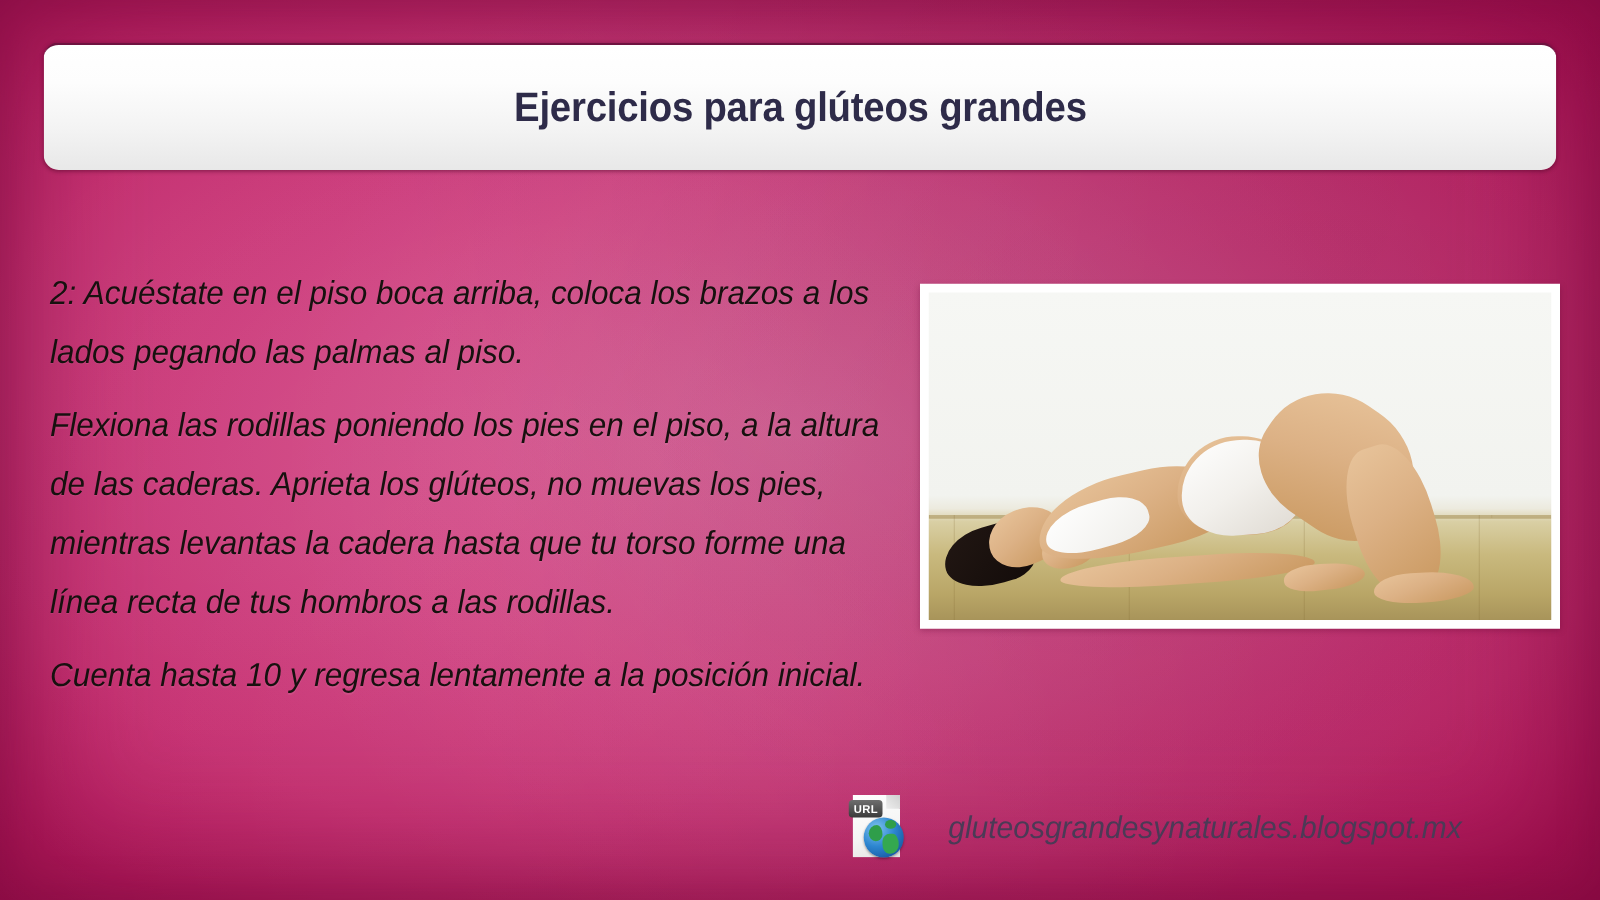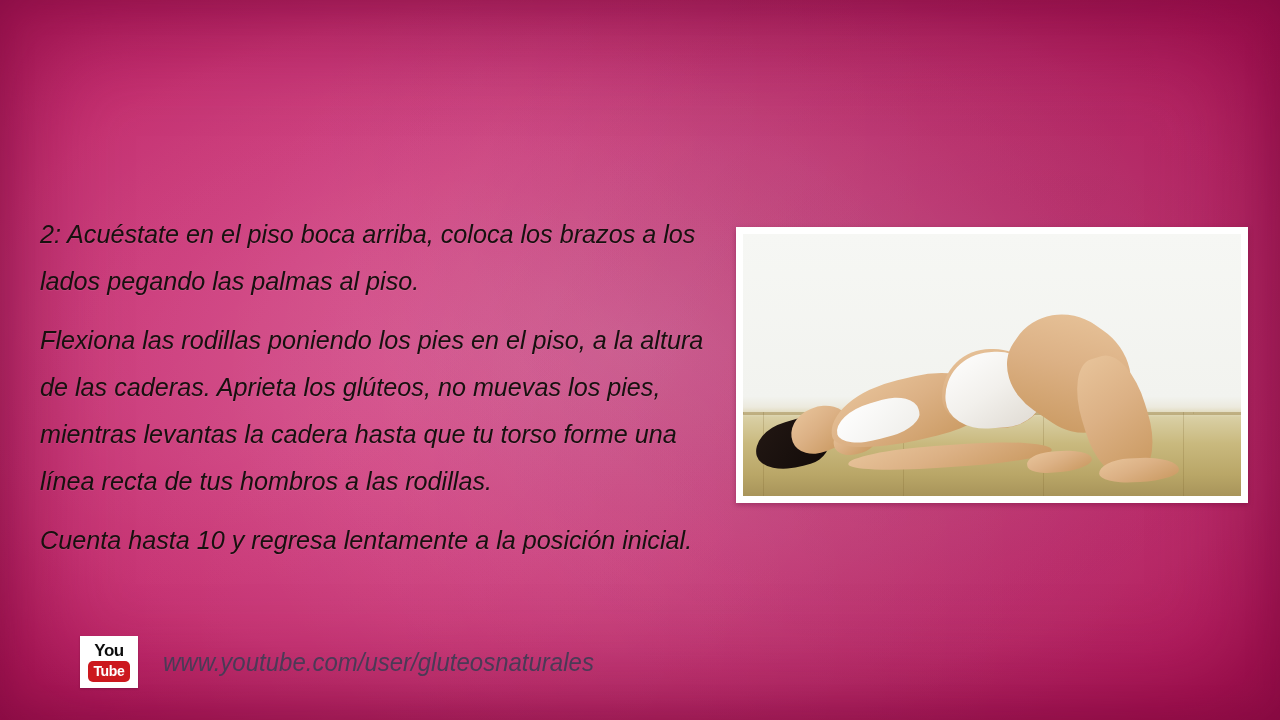--- a/index.html
+++ b/index.html
@@ -322,20 +322,23 @@
     width: 9px; height: 7px;
     background: #2f9e4a;
     border-radius: 50%;
   }
 </style>
 </head>
 <body>
 
 <div id="slide">
 
+  <div class="title-box">
+    <div class="title-text">Ejercicios para glúteos grandes</div>
+  </div>
 
   <div class="body-col">
     <p class="para">2: Acuéstate en el piso boca arriba, coloca los brazos a los lados pegando las palmas al piso.</p>
     <p class="para">Flexiona las rodillas poniendo los pies en el piso, a la altura de las caderas. Aprieta los glúteos, no muevas los pies, mientras levantas la cadera hasta que tu torso forme una línea recta de tus hombros a las rodillas.</p>
     <p class="para">Cuenta hasta 10 y regresa lentamente a la posición inicial.</p>
   </div>
 
   <div class="photo-frame">
     <div class="photo">
       <div class="floor-edge"></div>
@@ -352,24 +355,30 @@
         <div class="shin skin"></div>
         <div class="foot skin"></div>
         <div class="arm skin"></div>
         <div class="hand skin"></div>
       </div>
     </div>
   </div>
 
   <div class="footer">
 
-    <div class="foot-item foot-yt">
-      <div class="yt-logo">
-        <span class="yt-you">You</span>
-        <span class="yt-tube">Tube</span>
+
+    <div class="foot-item foot-url">
+      <div class="url-icon">
+        <div class="url-page"></div>
+        <div class="url-fold"></div>
+        <div class="url-badge">URL</div>
+        <div class="url-globe">
+          <span class="land-c"></span>
+          <span class="land-a"></span>
+          <span class="land-b"></span>
+        </div>
       </div>
-      <span class="foot-text">www.youtube.com/user/gluteosnaturales</span>
+      <span class="foot-text">gluteosgrandesynaturales.blogspot.mx</span>
     </div>
 
-
   </div>
 
 </div>
 
 </body></html>

